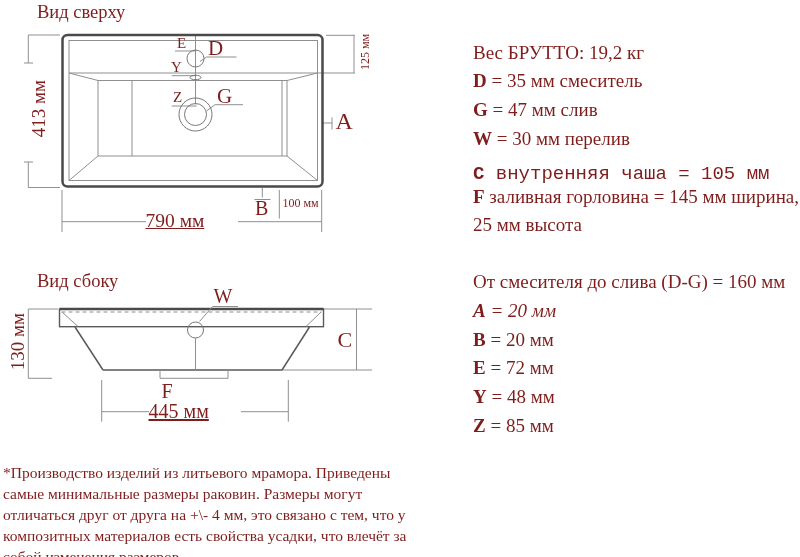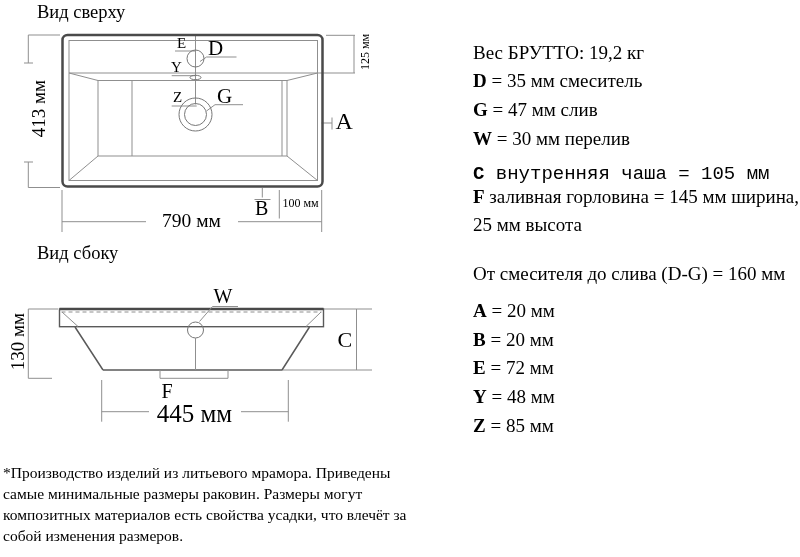--- a/index.html
+++ b/index.html
@@ -1,20 +1,20 @@
 <!DOCTYPE html>
 <html><head>
 <meta charset="utf-8">
 <style>
   html,body{margin:0;padding:0;background:#fff;}
   #page{position:relative;width:800px;height:557px;background:#fff;overflow:hidden;
-        font-family:"Liberation Serif","DejaVu Serif",serif;color:#000000;}
+        font-family:"Liberation Serif","DejaVu Serif",serif;color:#7f1d1d;}
   .abs{position:absolute;line-height:1;white-space:nowrap;}
   .rot{transform:rotate(-90deg);text-align:center;}
-  .dimtxt{background:#fff;text-align:center;}
+  .dimtxt{background:#fff;text-align:left;text-decoration:underline;}
   .title{font-size:18.5px;}
   .lblS{font-size:15px;}   
   .lblM{font-size:20px;}   
   .lblL{font-size:21px;}   
   svg{position:absolute;left:0;top:0;}
   .spec{position:absolute;left:473px;font-size:19px;white-space:nowrap;line-height:1.15;}
   .spec b{font-weight:bold;}
   .footnote-line{font-size:15.5px;line-height:21px;white-space:nowrap;}
 </style>
 </head>
@@ -75,56 +75,57 @@
 
       <circle cx="195.5" cy="330" r="8" stroke="#777"></circle>
       <path d="M195.5 338 V370"></path>
       <path d="M238 306.5 H212.5 L199.5 321.5"></path>
 
       <path d="M160 370 V378.3 H228 V370"></path>
     </g>
   </svg>
 
   <div class="abs title" style="left:37px;top:3px;">Вид сверху</div>
-  <div class="abs title" style="left:37px;top:244px;">Вид сбоку</div>
+  <div class="abs title" style="left:37px;top:272px;">Вид сбоку</div>
 
   <div class="abs lblS" style="left:177px;top:35.5px;">E</div>
   <div class="abs lblL" style="left:208px;top:38px;">D</div>
   <div class="abs lblS" style="left:171px;top:60px;">Y</div>
   <div class="abs lblS" style="left:173px;top:90px;">Z</div>
   <div class="abs lblL" style="left:217px;top:86px;">G</div>
   <div class="abs" style="left:335.5px;top:109px;font-size:24px;">A</div>
   <div class="abs lblM" style="left:255px;top:198px;">B</div>
 
   <div class="abs rot" style="left:-2.5px;top:99px;width:80px;font-size:19px;">413 мм</div>
   <div class="abs rot" style="left:334.5px;top:46px;width:60px;font-size:12px;">125 мм</div>
   <div class="abs dimtxt" style="left:145.5px;top:211px;width:92px;font-size:19.5px;">790 мм</div>
   <div class="abs" style="left:282.5px;top:197px;font-size:12px;">100 мм</div>
 
   <div class="abs lblM" style="left:213.5px;top:285.5px;">W</div>
   <div class="abs" style="left:337.5px;top:329px;font-size:22px;">C</div>
   <div class="abs lblM" style="left:161.5px;top:381px;">F</div>
 
   <div class="abs rot" style="left:-23px;top:331.5px;width:80px;font-size:19px;">130 мм</div>
-  <div class="abs dimtxt" style="left:148.5px;top:401px;width:92px;font-size:25px;">445 мм</div>
+  <div class="abs dimtxt" style="left:148.5px;top:401px;width:92px;font-size:20px;">445 мм</div>
 
   <div class="spec" style="top:41.5px;"><b></b><span>Вес БРУТТО: 19,2 кг</span></div>
   <div class="spec" style="top:70px;"><b>D</b><span> = 35 мм смеситель</span></div>
   <div class="spec" style="top:99px;text-align:center;"><b>G</b><span> = 47 мм слив</span></div>
   <div class="spec" style="top:127.5px;"><b>W</b><span> = 30 мм перелив</span></div>
   <div class="spec" style="top:164px;font-family:Liberation Mono, monospace;"><b>C</b><span> внутренняя чаша = 105 мм</span></div>
   <div class="spec" style="top:185.5px;"><b>F</b><span> заливная горловина = 145 мм ширина,</span></div>
   <div class="spec" style="top:214px;font-family:Liberation Serif, serif;"><b></b><span>25 мм высота</span></div>
-  <div class="spec" style="top:263px;"><b></b><span>От смесителя до слива (D-G) = 160 мм</span></div>
-  <div class="spec" style="top:300px;"><b>A</b><span> = 20 мм</span></div>
+  <div class="spec" style="top:271px;"><b></b><span>От смесителя до слива (D-G) = 160 мм</span></div>
+  <div class="spec" style="top:300px;font-style:italic;"><b>A</b><span> = 20 мм</span></div>
   <div class="spec" style="top:328.5px;"><b>B</b><span> = 20 мм</span></div>
   <div class="spec" style="top:357px;"><b>E</b><span> = 72 мм</span></div>
   <div class="spec" style="top:386px;"><b>Y</b><span> = 48 мм</span></div>
   <div class="spec" style="top:414.5px;"><b>Z</b><span> = 85 мм</span></div>
 
   <div class="abs" style="left:3px;top:461.5px;">
     <div class="footnote-line">*Производство изделий из литьевого мрамора. Приведены</div>
     <div class="footnote-line">самые минимальные размеры раковин. Размеры могут</div>
+    <div class="footnote-line">отличаться друг от друга на +\- 4 мм, это связано с тем, что у</div>
     <div class="footnote-line">композитных материалов есть свойства усадки, что влечёт за</div>
     <div class="footnote-line">собой изменения размеров.</div>
   </div>
 
 </div>
 
 </body></html>

